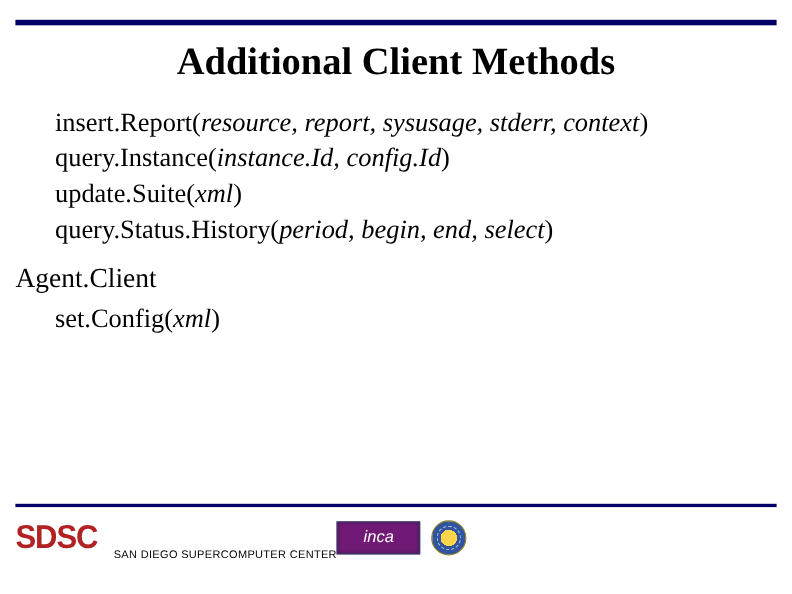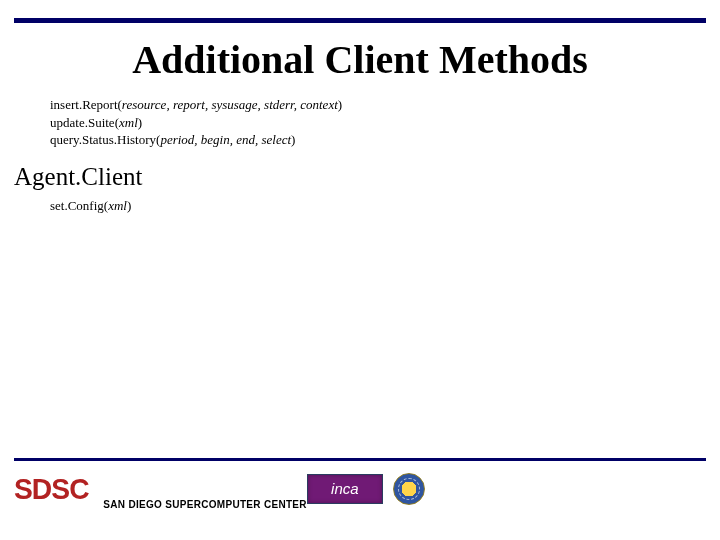--- a/index.html
+++ b/index.html
@@ -20,37 +20,37 @@
     right: 14px;
     height: 5px;
     background: #000066;
   }
   .title {
     position: absolute;
     top: 36px;
     left: 0;
     right: 0;
     text-align: center;
-    font-size: 40px;
+    font-size: 35px;
     font-weight: bold;
     color: #000;
   }
   .content {
     position: absolute;
     top: 96px;
     left: 14px;
     right: 14px;
   }
   .section-head {
     font-size: 25px;
     margin: 6px 0 6px 0;
   }
   .method-list {
     margin: 0 0 14px 36px;
-    font-size: 13px;
+    font-size: 24px;
     line-height: 1.35;
   }
   .method-list div { white-space: nowrap; }
   .italic { font-style: italic; }
 
   .footer {
     position: absolute;
     left: 14px;
     right: 14px;
     bottom: 30px;
@@ -62,21 +62,21 @@
   }
   .footer-row {
     display: flex;
     align-items: center;
     justify-content: flex-start;
   }
   .footer-left { display: flex; align-items: center; gap: 10px; }
   .footer-text {
     font-family: Arial, Helvetica, sans-serif;
     font-size: 10px;
-    font-weight: bold;
+    font-weight: normal;
     letter-spacing: 0.3px;
     color: #000;
     margin-top: 32px;
   }
   .footer-right { display: flex; align-items: center; gap: 10px; }
 
   
   .sdsc-logo {
     font-family: "Arial Black", Arial, sans-serif;
     font-weight: 900;
@@ -127,20 +127,21 @@
 <body>
 
 <div class="top-rule"></div>
 
 <div class="title">Additional Client Methods</div>
 
 <div class="content">
 
   <div class="method-list">
     <div><span>insert.Report</span>(<span class="italic">resource, report, sysusage, stderr, context</span>)</div>
+    <div><span>query.Instance</span>(<span class="italic">instance.Id, config.Id</span>)</div>
     <div><span>update.Suite</span>(<span class="italic">xml</span>)</div>
     <div><span>query.Status.History</span>(<span class="italic">period, begin, end, select</span>)</div>
   </div>
 
   <div class="section-head">Agent.Client</div>
   <div class="method-list">
     <div><span>set.Config</span>(<span class="italic">xml</span>)</div>
   </div>
 
 </div>

